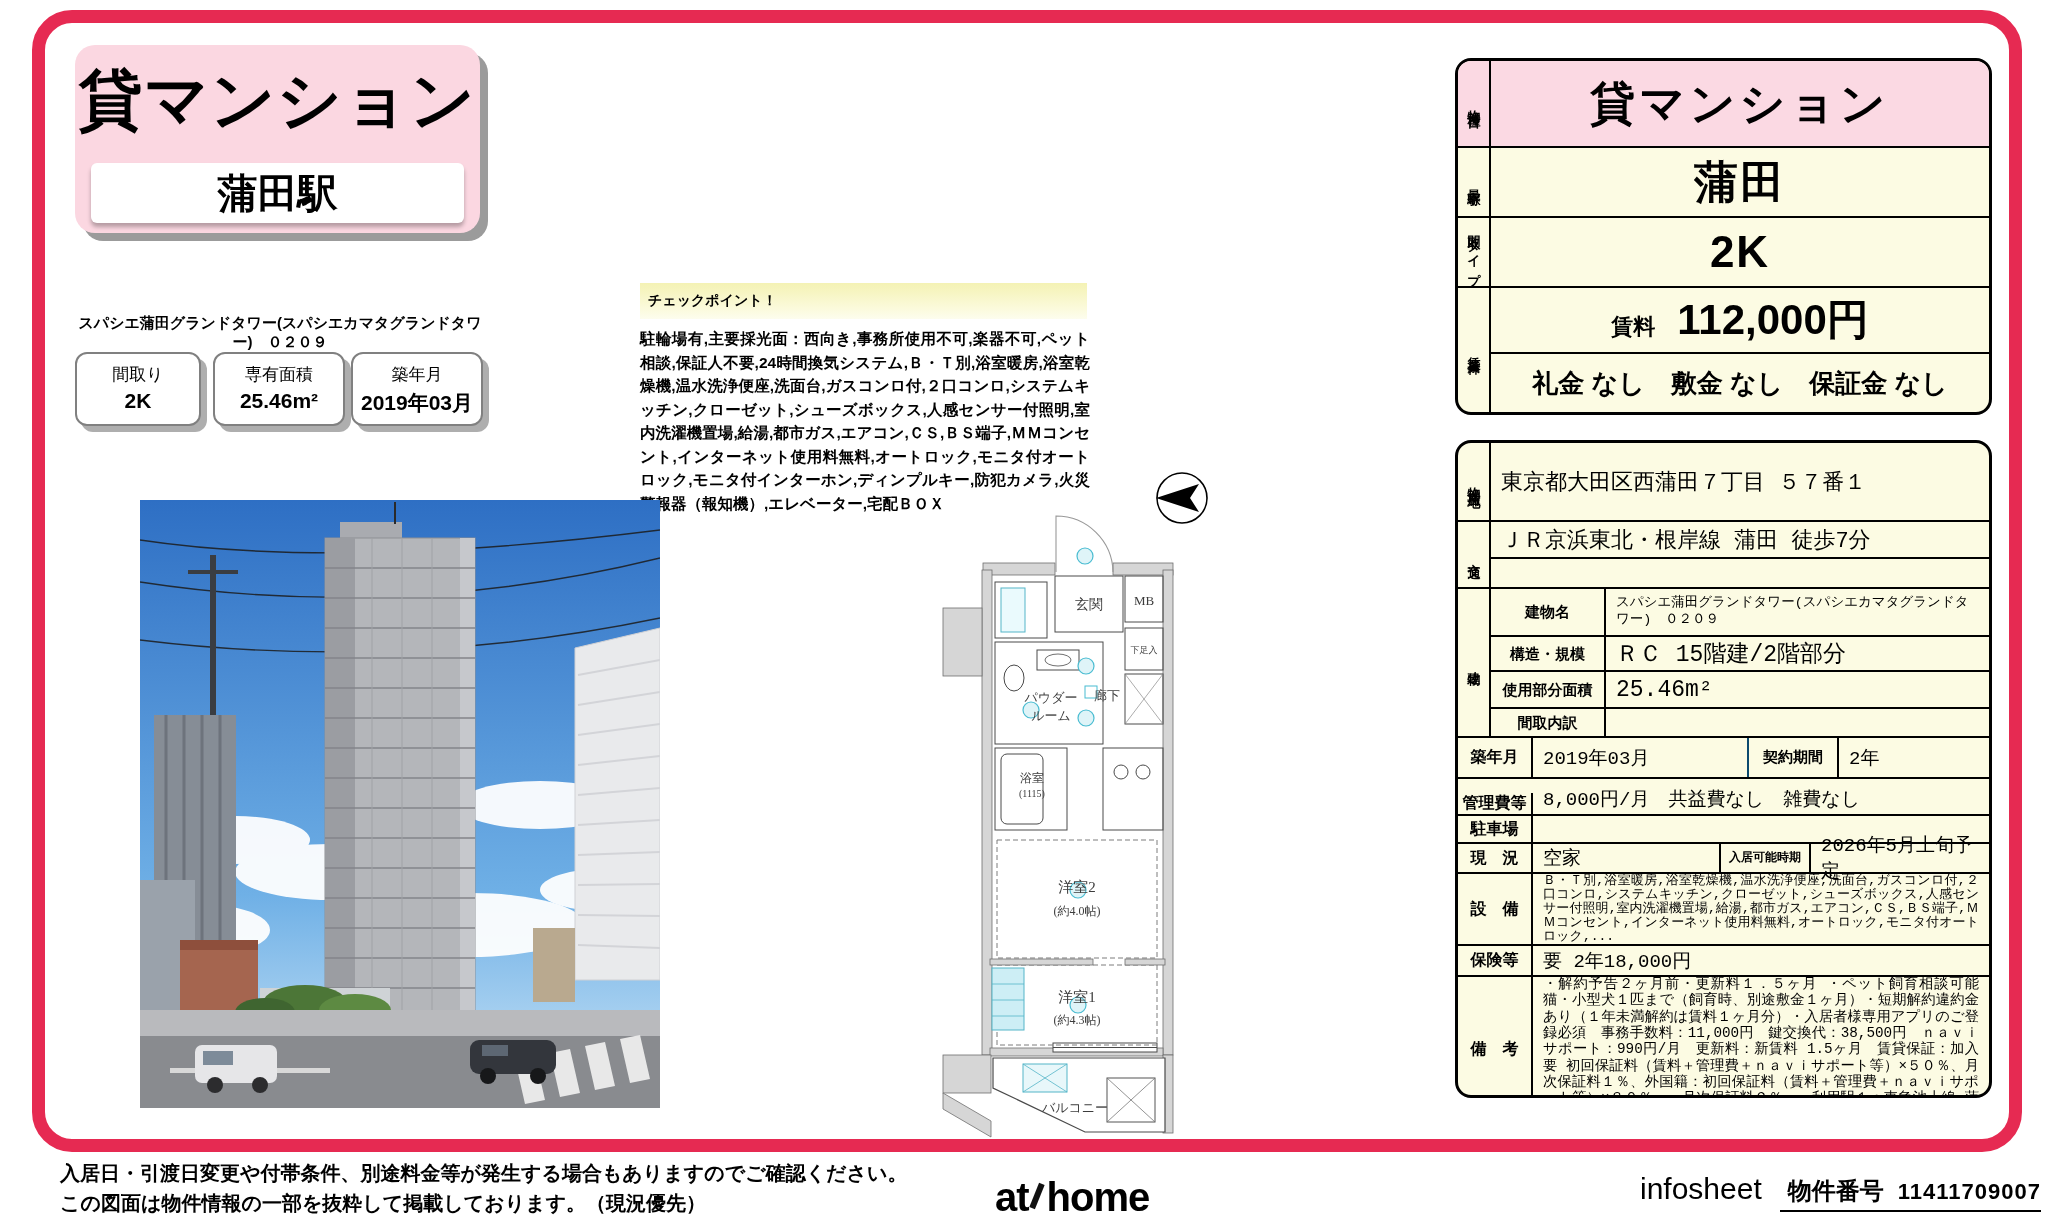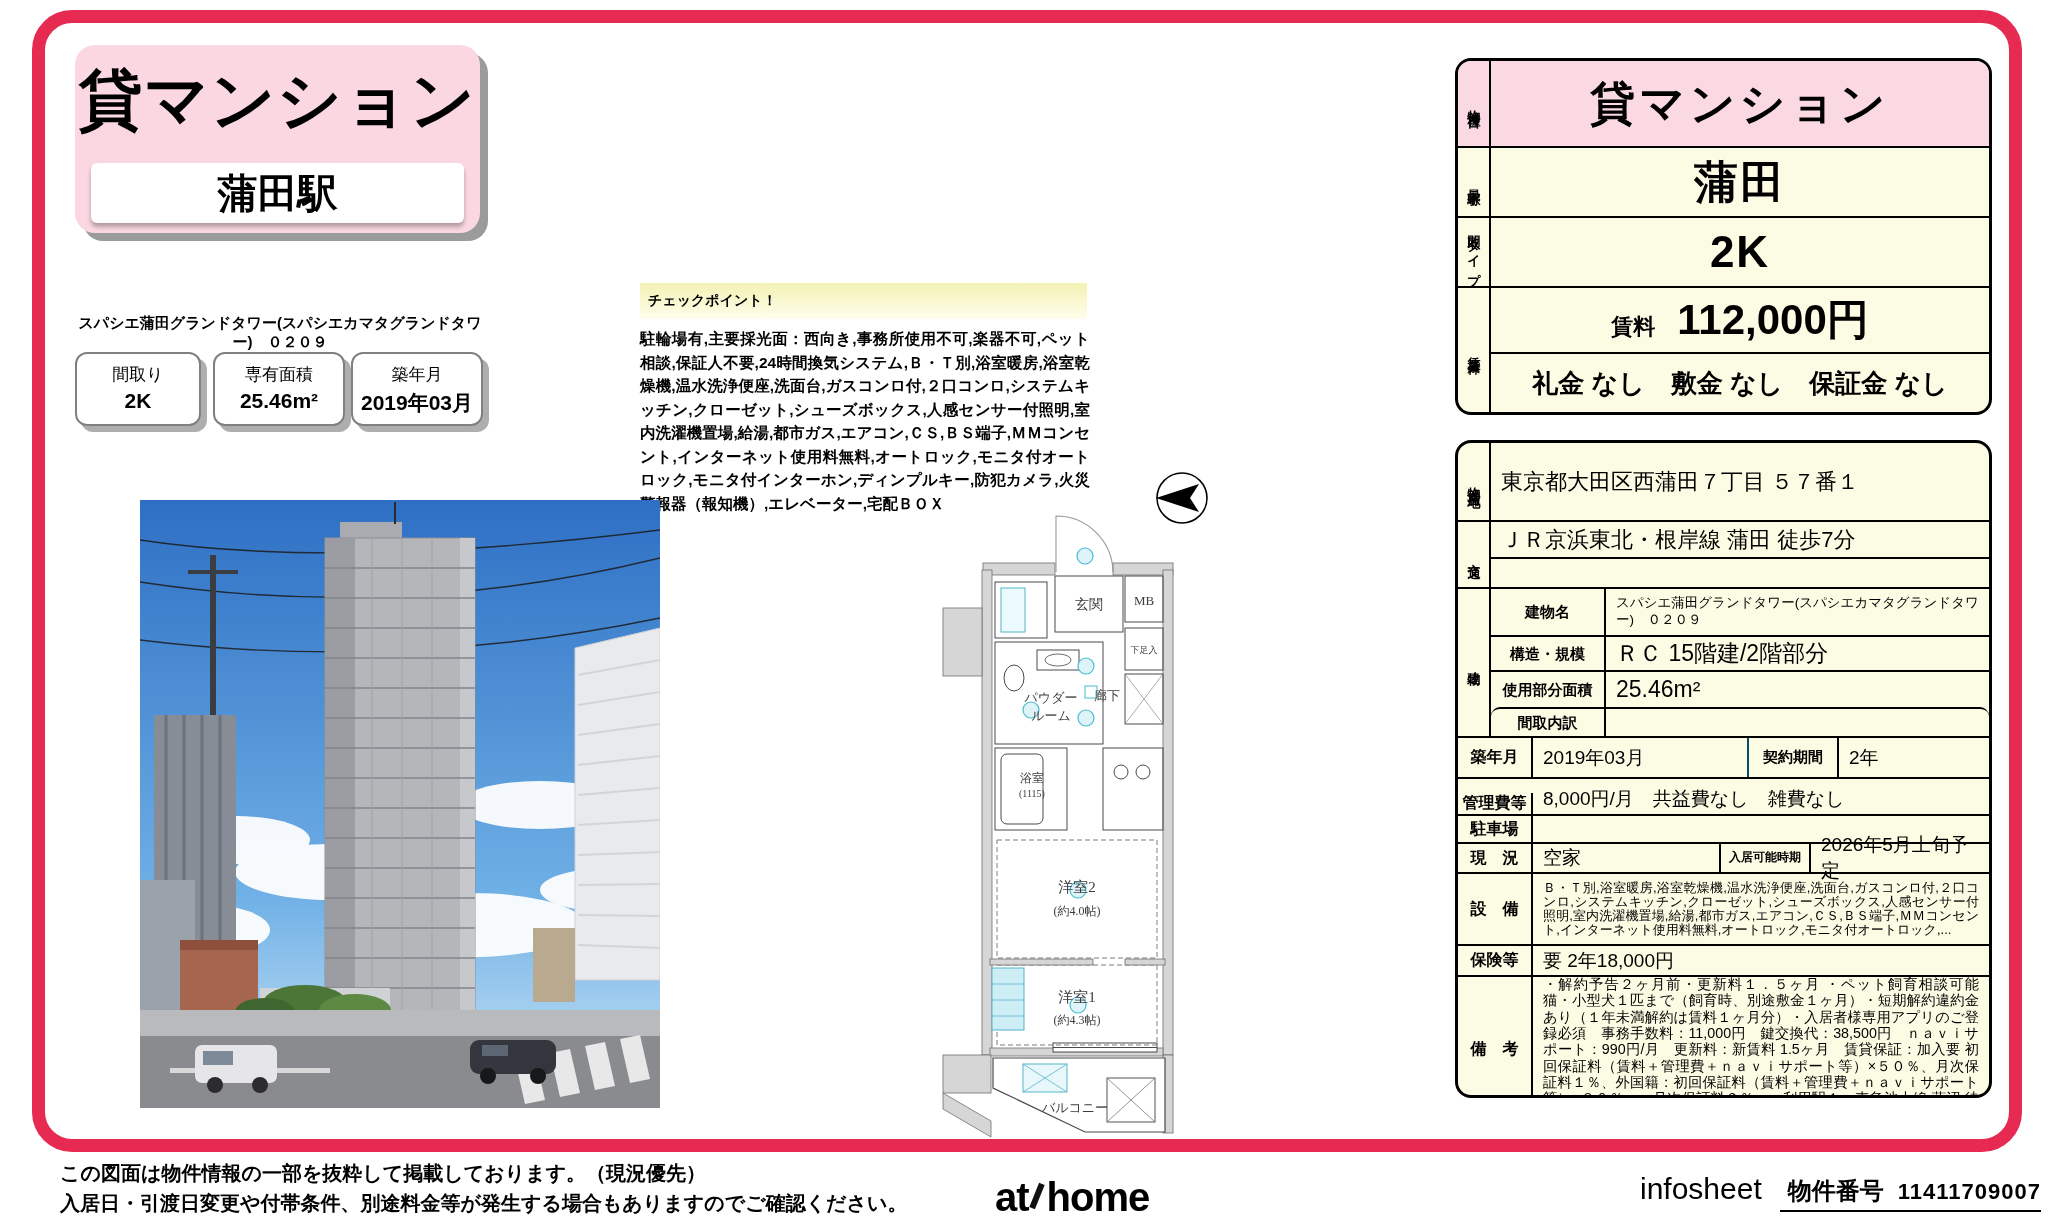--- a/index.html
+++ b/index.html
@@ -1,19 +1,19 @@
 <!DOCTYPE html>
 <html><head>
 <meta charset="utf-8">
 <style>
   html,body{margin:0;padding:0;background:#ffffff;}
   #page{position:relative;width:2056px;height:1222px;background:#ffffff;overflow:hidden;
         font-family:"Liberation Sans","DejaVu Sans",sans-serif;color:#000;}
   .abs{position:absolute;}
-  .serif{font-family:Liberation Sans, sans-serif;}
+  .serif{font-family:Liberation Mono, monospace;}
 
   
   .frame{left:32px;top:10px;width:1964px;height:1116px;border:13px solid #e62a52;border-radius:40px;}
 
   
   .title-box{left:75px;top:45px;width:405px;height:188px;background:#fbd7e1;border-radius:20px;
              box-shadow:8px 8px 0 #9b9b9b;}
   .main-title{position:absolute;top:12px;left:0;right:0;text-align:center;font-size:64px;font-weight:bold;letter-spacing:1px;}
   .station-box{position:absolute;left:16px;right:16px;bottom:10px;height:60px;background:#fff;border-radius:6px;
                box-shadow:0 4px 4px rgba(0,0,0,.28);display:flex;align-items:center;justify-content:center;
@@ -352,21 +352,21 @@
           <div class="val serif bname">スパシエ蒲田グランドタワー(スパシエカマタグランドタワー)　０２０９</div>
         </div>
         <div class="trow bt" style="height:35px;">
           <div class="sublab">構造・規模</div>
           <div class="val serif struct">ＲＣ 15階建/2階部分</div>
         </div>
         <div class="trow bt" style="height:37px;">
           <div class="sublab">使用部分面積</div>
           <div class="val serif area">25.46m²</div>
         </div>
-        <div class="trow bt" style="flex:1;border-radius:9px;">
+        <div class="trow bt" style="flex:1;">
           <div class="sublab">間取内訳</div>
           <div class="val"></div>
         </div>
       </div>
     </div>
     <div class="trow bt" style="height:41px;">
       <div class="lab">築年月</div>
       <div class="val serif med">2019年03月</div>
       <div class="lab" style="border-left:2px solid #0c4a6e;width:92px;font-size:15px;">契約期間</div>
       <div class="val serif med" style="flex:none;width:150px;">2年</div>
@@ -393,22 +393,22 @@
       <div class="lab">保険等</div>
       <div class="val serif med">要 2年18,000円</div>
     </div>
     <div class="trow bt" style="flex:1;height:147px;">
       <div class="lab">備　考</div>
       <div class="val serif notes">・解約予告２ヶ月前・更新料１．５ヶ月 ・ペット飼育相談可能　猫・小型犬１匹まで（飼育時、別途敷金１ヶ月）・短期解約違約金あり（１年未満解約は賃料１ヶ月分）・入居者様専用アプリのご登録必須　事務手数料：11,000円　鍵交換代：38,500円　ｎａｖｉサポート：990円/月　更新料：新賃料 1.5ヶ月　賃貸保証：加入要 初回保証料（賃料＋管理費＋ｎａｖｉサポート等）×５０％、月次保証料１％、外国籍：初回保証料（賃料＋管理費＋ｎａｖｉサポート等）×８０％～、月次保証料２％～　利用駅１：東急池上線 蓮沼 徒歩4分</div>
     </div>
   </div>
 
   <div class="abs disclaimer">
+    <div>入居日・引渡日変更や付帯条件、別途料金等が発生する場合もありますのでご確認ください。</div>
     <div>この図面は物件情報の一部を抜粋して掲載しております。（現況優先）</div>
-    <div>入居日・引渡日変更や付帯条件、別途料金等が発生する場合もありますのでご確認ください。</div>
   </div>
   <div class="abs logo">
     <span>at</span>
     <span class="logo-mark"></span>
     <span>home</span>
   </div>
   <div class="abs infosheet-wrap">
     <span class="infosheet">infosheet</span>
     <span class="propno">
       <span class="propno-label">物件番号</span>

